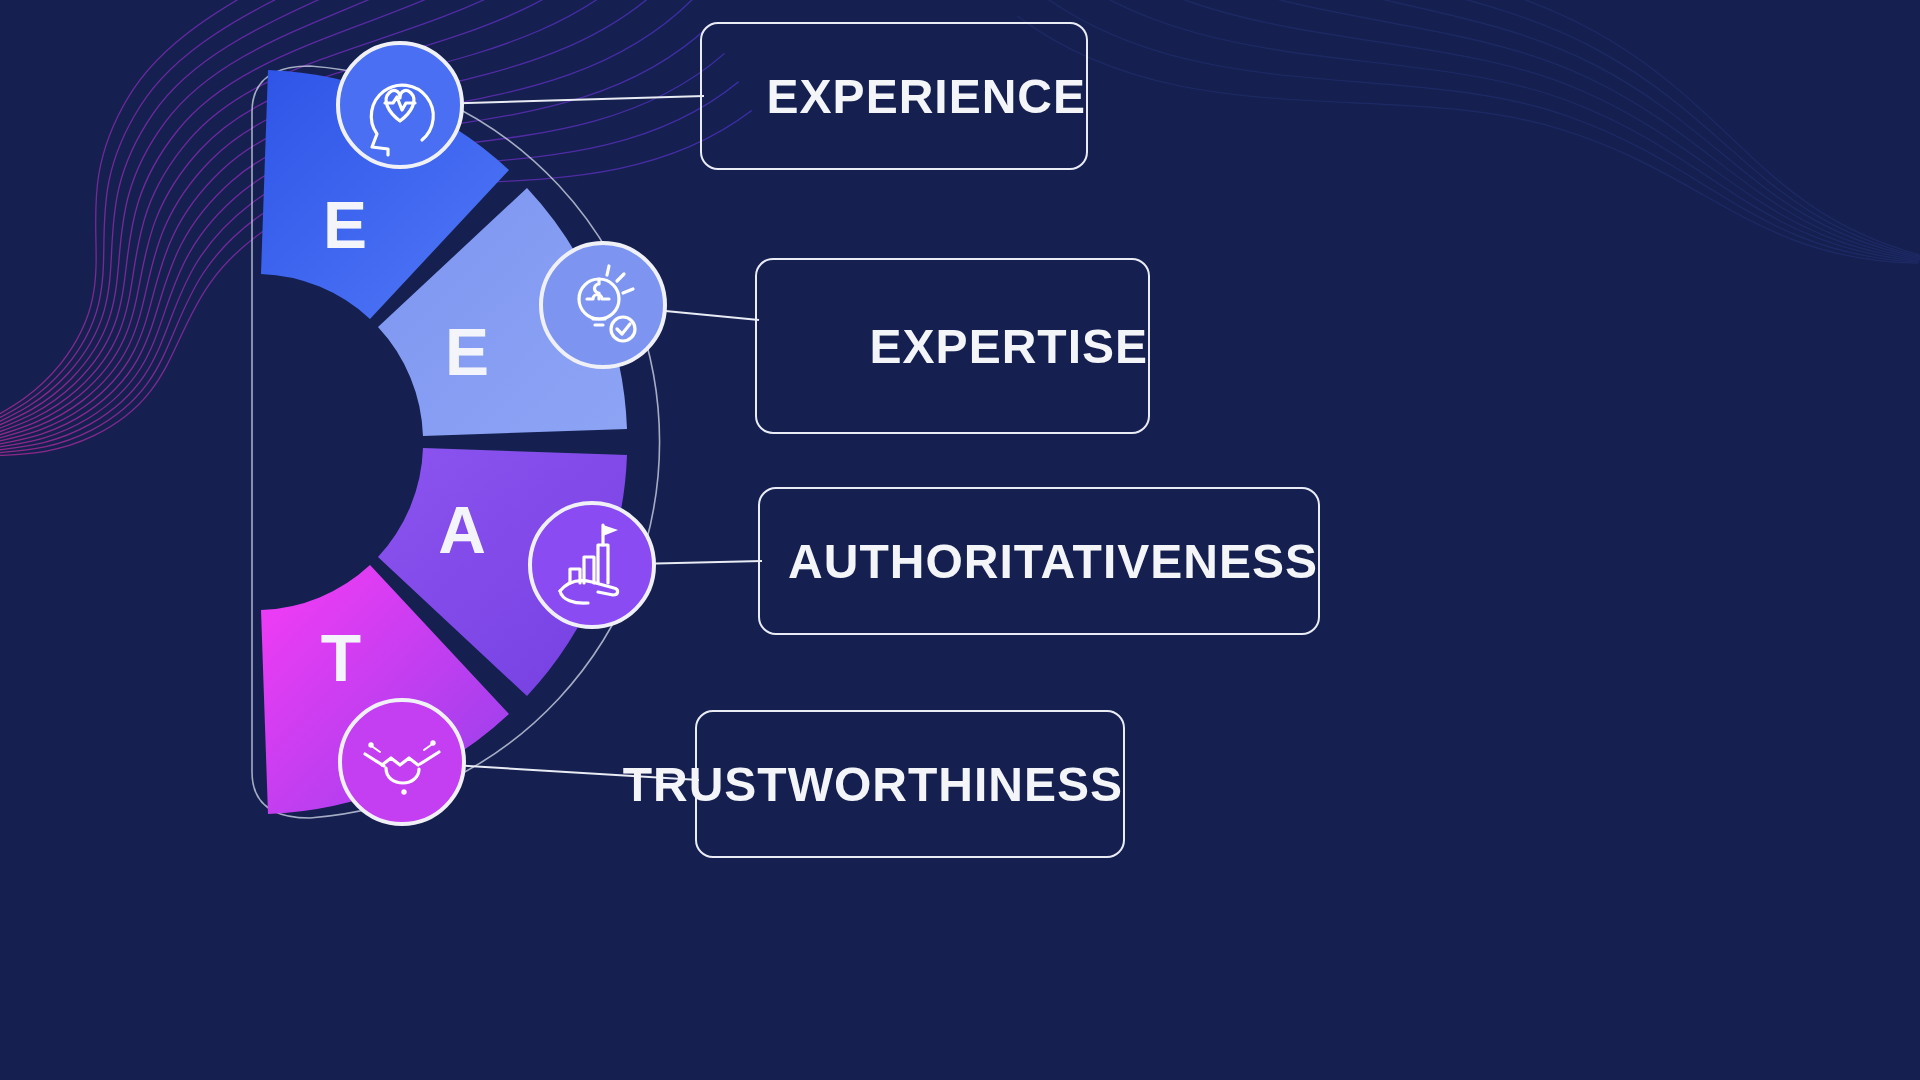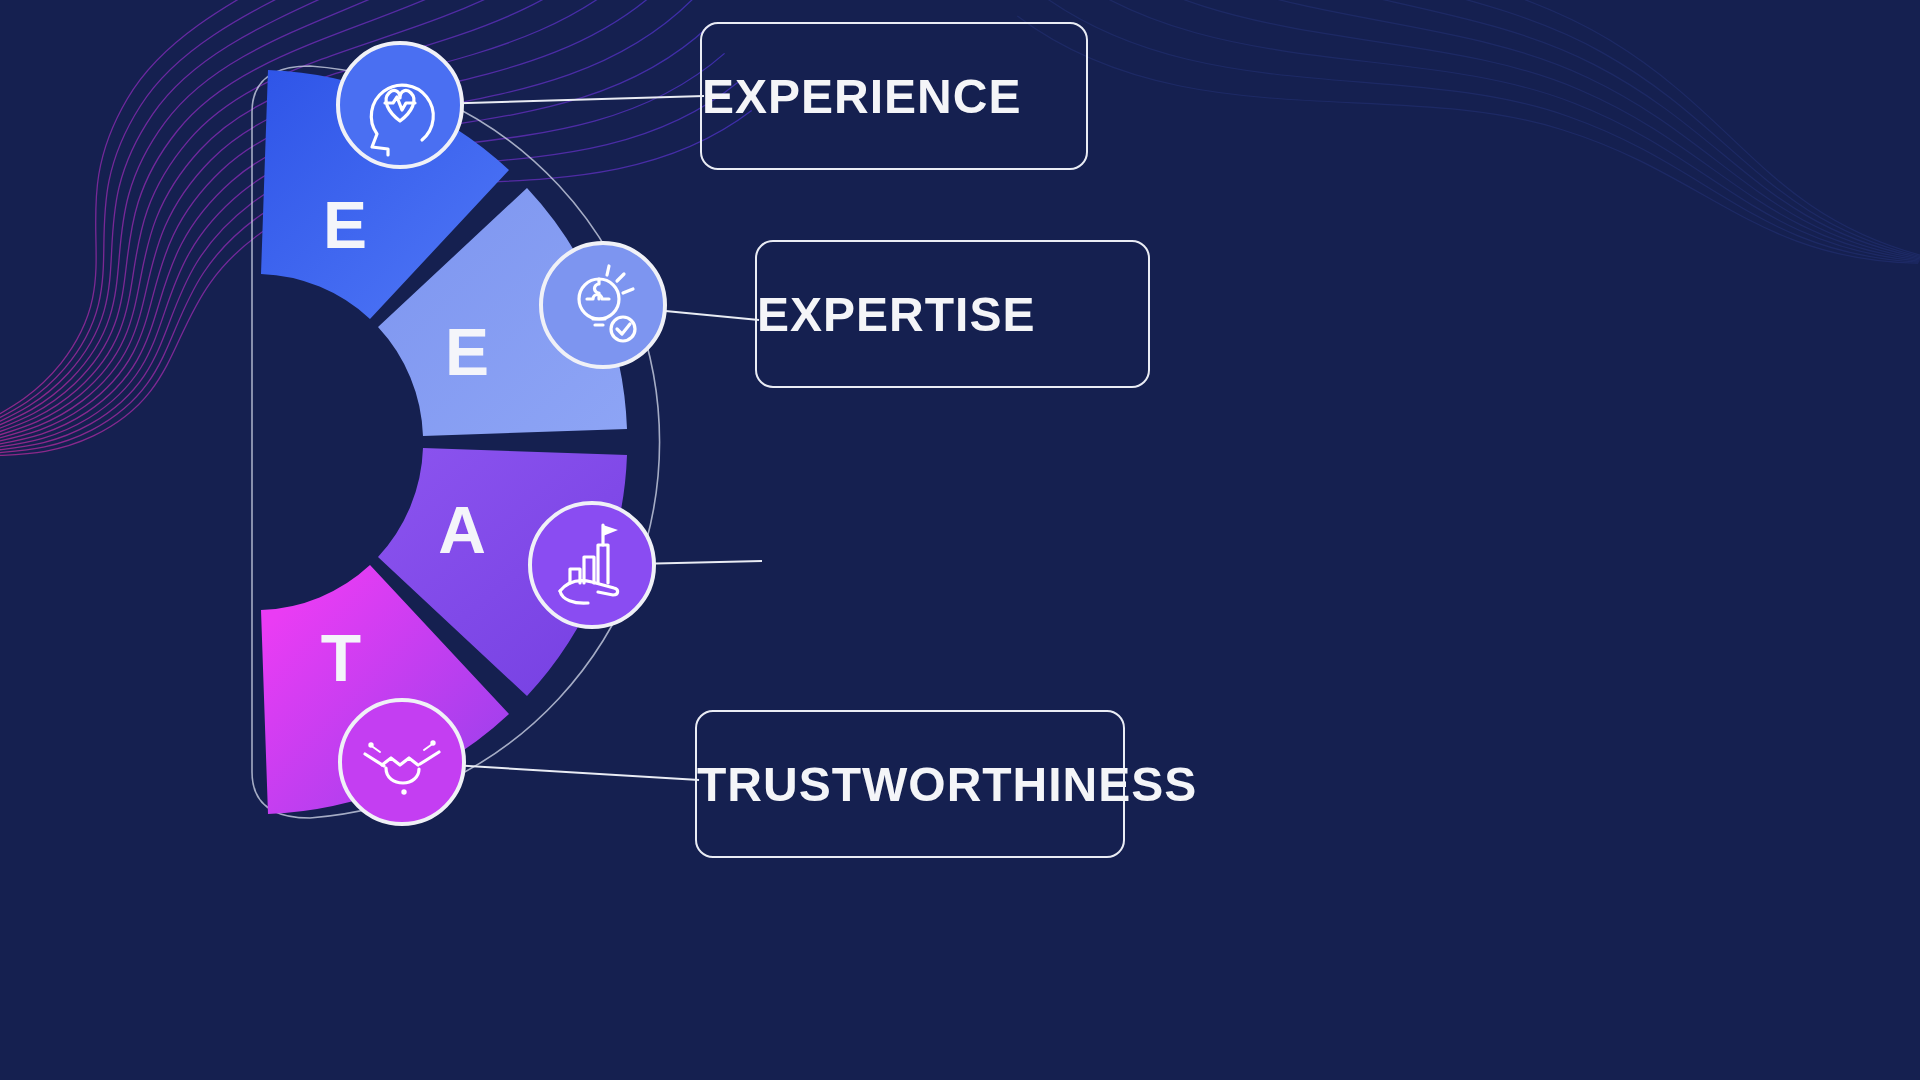--- a/index.html
+++ b/index.html
@@ -9,21 +9,21 @@
     overflow:hidden;
     position:relative;
     font-family:"Liberation Sans",sans-serif;
   }
   #stage{position:absolute;inset:0;width:1920px;height:1080px;}
   svg{position:absolute;left:0;top:0;}
   .label-box{
     position:absolute;
     border:2.5px solid #e9ecf4;
     border-radius:18px;
-    display:flex;align-items:center;justify-content:flex-start;
+    display:flex;align-items:center;justify-content:flex-end;
     color:#f4f5f8;
     font-weight:700;
     font-size:48px;
     letter-spacing:1px;
     box-sizing:border-box;
     background:transparent;
   }
   g.icon{stroke:#ffffff;fill:none;stroke-width:3.2;stroke-linecap:round;stroke-linejoin:round;}
   g.icon .fill-shape{fill:#ffffff;stroke:none;}
   text.seg-letter{
@@ -154,22 +154,25 @@
       <circle class="fill-shape" cx="31" cy="-19" r="2.7"></circle>
       <circle class="fill-shape" cx="2" cy="30" r="2.7"></circle>
       <path d="M-29 -15 l7 5 M29 -17 l-7 5" stroke-width="2"></path>
     </g>
   </svg>
 
   <div class="label-box" style="left:700px;top:22px;width:388px;height:148px">
     <span>EXPERIENCE</span>
   </div>
 
-  <div class="label-box" style="left:755px;top:240px;width:395px;height:148px">
+  <div class="label-box" style="left:755px;top:258px;width:395px;height:176px">
     <span>EXPERTISE</span>
   </div>
 
+  <div class="label-box" style="left:758px;top:487px;width:562px;height:148px">
+    <span>AUTHORITATIVENESS</span>
+  </div>
 
   <div class="label-box" style="left:695px;top:710px;width:430px;height:148px">
     <span>TRUSTWORTHINESS</span>
   </div>
 
 </div>
 
 </body></html>

